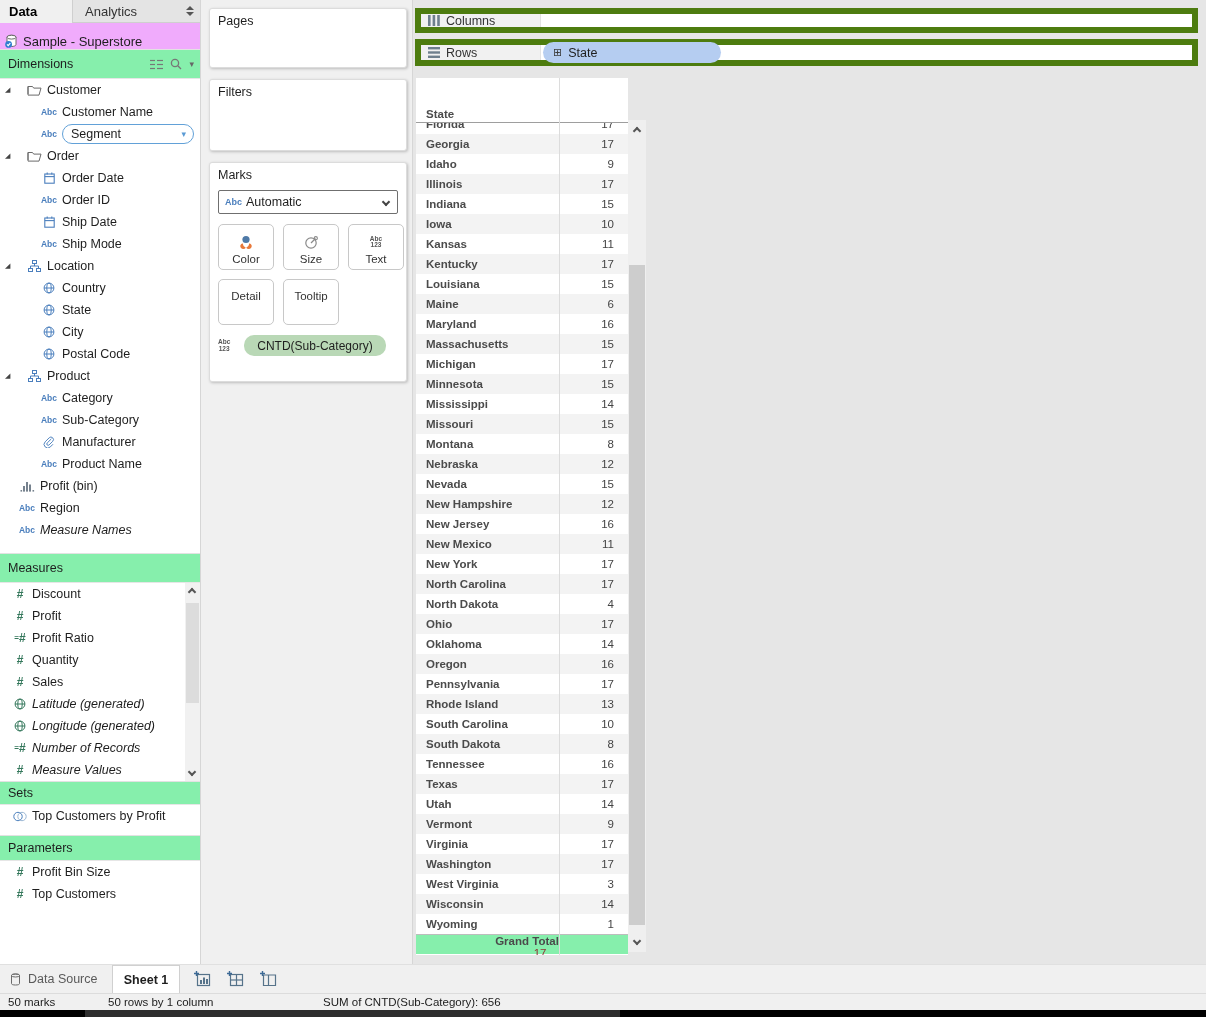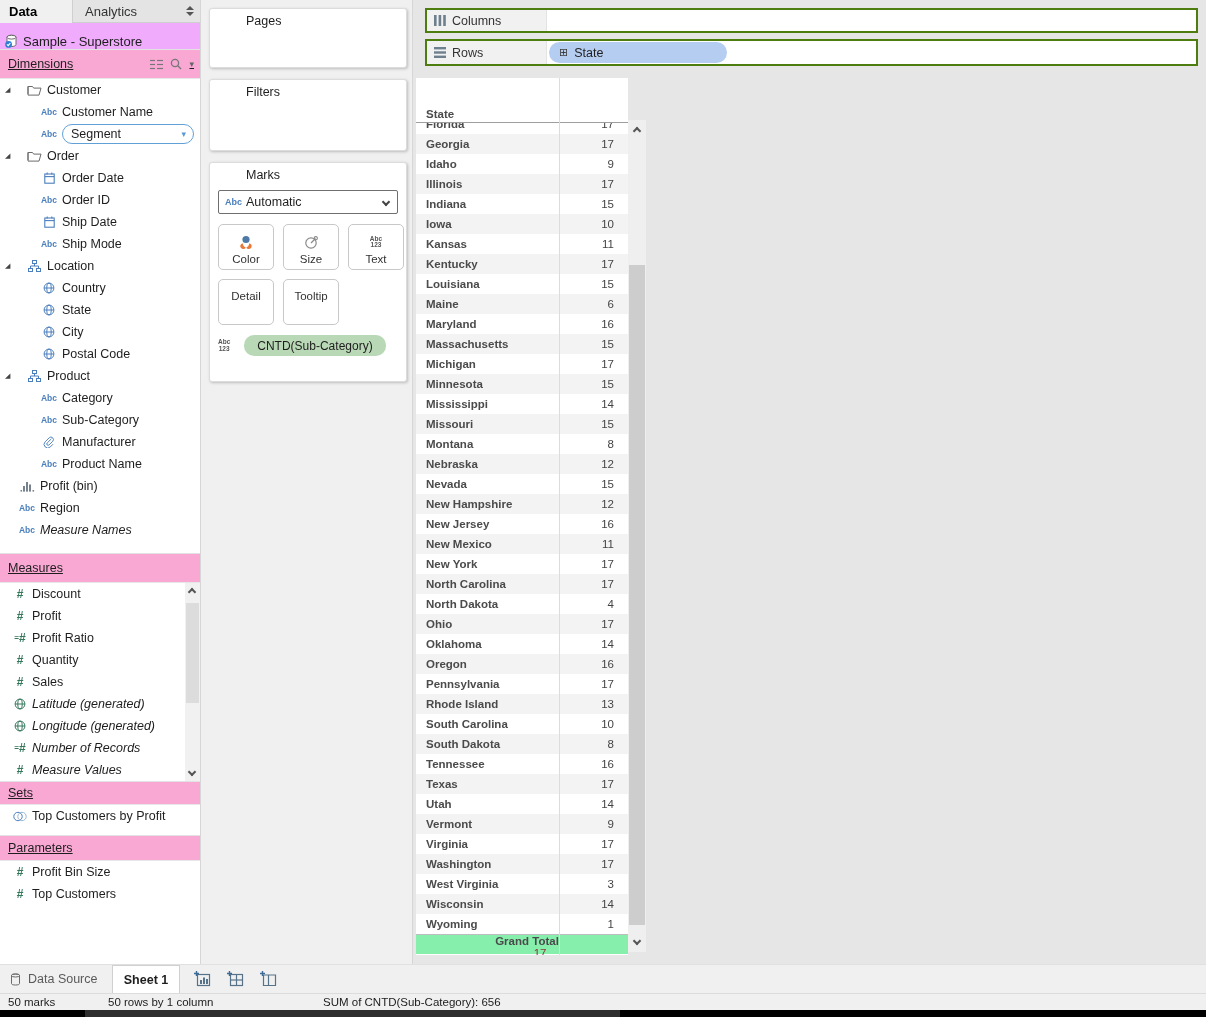--- a/index.html
+++ b/index.html
@@ -15,23 +15,23 @@
               font-size:13px; color:#000; }
   .tab-analytics { flex:1; background:#e4e4e4; border-left:1px solid #cfcfcf; border-bottom:1px solid #cfcfcf;
                    display:flex; align-items:center; padding-left:12px; color:#333; font-size:13px; }
   .spinner { margin-left:auto; margin-right:6px; display:flex; flex-direction:column; gap:2px; }
   .tri-up { width:0; height:0; border-left:4px solid transparent; border-right:4px solid transparent;
             border-bottom:4px solid #555; }
   .tri-dn { width:0; height:0; border-left:4px solid transparent; border-right:4px solid transparent;
             border-top:4px solid #555; }
   .ds-row { height:26px; flex:none; display:flex; align-items:flex-end; gap:4px; padding-left:4px;
             background:#f0abfc; font-size:13px; }
-  .sec-header { height:30px; flex:none; background:#f9a8d4; border-top:1px solid #e2e2e2;
+  .sec-header { height:30px; flex:none; background:#86efac; border-top:1px solid #e2e2e2;
                 border-bottom:1px solid #e6e6e6; display:flex; align-items:center; padding:0 6px 0 8px;
-                font-size:12.5px; color:#1e1e1e;text-decoration:underline; }
+                font-size:12.5px; color:#1e1e1e; }
   .sec-header .hdr-icons { margin-left:auto; display:flex; align-items:center; gap:7px; color:#666; }
   .tree { flex:none; background:#fff; }
   .tree-row { height:22px; display:flex; align-items:center; font-size:12.5px; color:#1e1e1e; }
   .tree-row .twist { width:10px; margin-left:5px; font-size:7px; color:#444; flex:none; }
   .tree-row.folder .ic-wrap { margin-left:6px; }
   .tree-row.child { padding-left:36px; }
   .tree-row.rootfield { padding-left:14px; }
   .ic-wrap { width:26px; flex:none; display:flex; align-items:center; justify-content:center; }
   .ic-abc { color:#4b7fbd; font-size:8.5px; font-weight:bold; letter-spacing:0; }
   .ic-hash { color:#35785c; font-size:12px; font-weight:bold; }
@@ -54,21 +54,21 @@
   .flat-list .ic-wrap { width:24px; }
   .pane-fill { flex:1; background:#fff; }
   .spacer12 { height:12px; background:#fff; flex:none; }
   .gap8 { height:8px; background:#fff; flex:none; }
 
   
   .cards-panel { position:absolute; left:202px; top:0; width:210px; bottom:53px; background:#f0f0f0;
                  padding:8px 5px 0 7px; }
   .card { background:#fff; border:1px solid #dcdcdc; border-radius:3px;
           box-shadow:1px 1px 3px rgba(0,0,0,0.22); margin-bottom:11px; padding:5px 8px; }
-  .card-h { font-size:12.5px; color:#1e1e1e;margin-left:28px; }
+  .card-h { font-size:12.5px; color:#1e1e1e; }
   .card-pages { height:60px; }
   .card-filters { height:72px; }
   .card-marks { height:220px; }
   .mark-dd { margin-top:8px; height:24px; border:1px solid #6f6f6f; border-radius:2px; background:#fff;
              display:flex; align-items:center; padding:0 8px 0 6px; }
   .mark-dd .ic-abc { font-size:9px; margin-right:4px; }
   .mark-dd .dd-label { font-size:12.5px; }
   .mark-dd .chev-dn { margin-left:auto; border-color:#444; }
   .mbtn-grid { margin-top:10px; display:grid; grid-template-columns:56px 56px 56px; gap:9px; }
   .mbtn { height:46px; border:1px solid #c8c8c8; border-radius:5px; background:#fff; display:flex;
@@ -78,21 +78,21 @@
   .mbtn .micon { margin-bottom:3px; height:16px; display:flex; align-items:center; }
   .ic-abc123 { display:flex; flex-direction:column; line-height:6.5px; font-size:6.5px; font-weight:bold;
                color:#555; align-items:center; }
   .pill-row { margin-top:10px; display:flex; align-items:center; gap:14px; }
   .pill-green { height:21px; border-radius:10px; background:#b9d8b6; display:flex; align-items:center;
                 justify-content:center; padding:0 13px; font-size:12px; color:#1e1e1e; }
 
   
   .main { position:absolute; left:412px; top:0; right:0; bottom:53px; background:#e6e6e6;
           border-left:1px solid #d6d6d6; }
-  .shelf { position:absolute; left:12px; right:8px; background:#fff; border:2px solid #4d7c0f;
+  .shelf { position:absolute; left:2px; right:8px; background:#fff; border:6px solid #4d7c0f;
            display:flex; align-items:center; }
   .shelf-cols { top:8px; height:25px; }
   .shelf-rows { top:39px; height:27px; }
   .shelf-label { width:120px; align-self:stretch; background:#f1f1f1; display:flex; align-items:center;
                  gap:6px; padding-left:7px; font-size:12.5px; color:#333; border-right:1px solid #e3e3e3; }
   .pill-blue { margin-left:2px; height:21px; width:178px; border-radius:11px; background:#b5cdf1;
                display:flex; align-items:center; padding-left:10px; gap:6px; font-size:12.5px; color:#1e1e1e; }
   .plusbox { font-size:11px; color:#3c3c3c; }
 
   .table-panel { position:absolute; left:3px; top:78px; width:212px; height:877px; background:#fff; }

